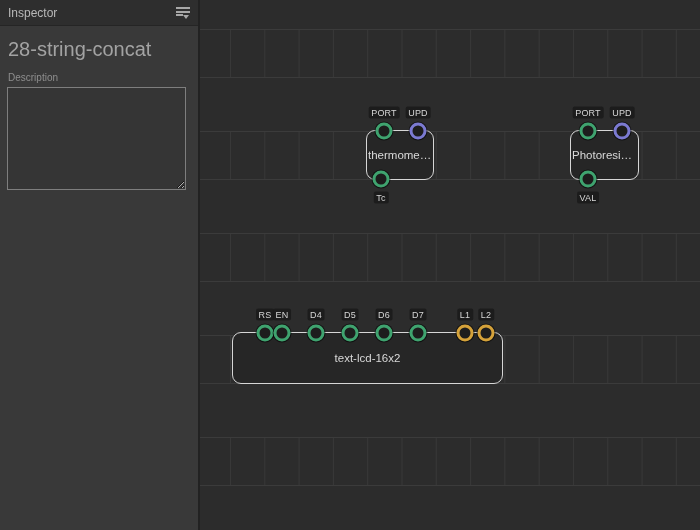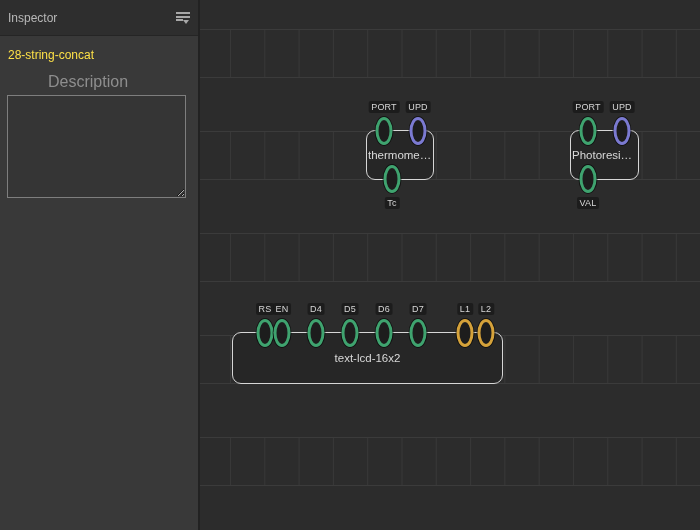--- a/index.html
+++ b/index.html
@@ -30,21 +30,21 @@
     background:#262626;
     border:1.5px solid #d6d6d6;border-radius:9px;
     display:flex;align-items:center;justify-content:center;
   }
   .node-label{
     font-size:11.5px;color:#d8d8d8;white-space:nowrap;
     max-width:100%;overflow:hidden;text-overflow:ellipsis;
     padding:0 1px;
   }
 
-  .pin{position:absolute;width:17px;height:28px;top:0;transform:translate(-50%,-50%);}
+  .pin{position:absolute;width:17px;height:17px;top:0;transform:translate(-50%,-50%);}
   .pin.bottom{top:100%;}
   .pin-circle{
     display:block;width:100%;height:100%;box-sizing:border-box;border-radius:50%;
     background:#1d1d1d;border:3px solid #888;
     box-shadow:0 0 0 1px rgba(0,0,0,0.55);
   }
   .c-green  .pin-circle{border-color:#3fa36f;}
   .c-purple .pin-circle{border-color:#7b7ad1;}
   .c-yellow .pin-circle{border-color:#d5a23a;}
   .pin-label{
@@ -54,34 +54,34 @@
     background:rgba(26,26,26,0.85);padding:1px 3px;border-radius:2px;
   }
   .pin.bottom .pin-label{bottom:auto;top:100%;margin-bottom:0;margin-top:4px;}
 
   
   .sidebar{
     position:absolute;left:0;top:0;width:200px;height:530px;box-sizing:border-box;
     background:#393939;border-right:2px solid #222222;
   }
   .sidebar-header{
-    height:36px;background:#2e2e2e;border-bottom:1px solid #252525;
+    height:26px;background:#2e2e2e;border-bottom:1px solid #252525;
     display:flex;align-items:center;padding:0 8px;box-sizing:border-box;
   }
   .sidebar-title{font-size:12px;color:#b8b8b8;}
   .menu-icon{position:relative;margin-left:auto;width:14px;height:11px;cursor:pointer;}
   .menu-icon i{display:block;height:2px;background:#a8a8a8;margin-bottom:1.5px;}
   .menu-icon i.short{width:7px;}
   .menu-icon .caret{
     position:absolute;right:1px;bottom:-1px;width:0;height:0;
     border-left:3.5px solid transparent;border-right:3.5px solid transparent;
     border-top:4px solid #a8a8a8;
   }
-  .patch-name{padding:12px 8px 0 8px;font-size:12px;color:#fde047;}
-  .desc-label{padding:11px 8px 2px 8px;font-size:16px;color:#8e8e8e;margin-left:40px;}
+  .patch-name{padding:12px 8px 0 8px;font-size:20px;color:#a3a3a3;}
+  .desc-label{padding:11px 8px 2px 8px;font-size:10px;color:#8e8e8e;}
   .desc-input{
     display:block;margin:2px 7px 0 7px;width:179px;height:103px;box-sizing:border-box;
     background:#353535;border:1px solid #7e7e7e;border-radius:0;
     resize:both;outline:none;color:#dddddd;
     font-family:"Liberation Sans",sans-serif;font-size:12px;
   }
 </style>
 </head>
 <body>
 
@@ -92,21 +92,21 @@
     <div class="node" style="left:166px;top:130px;width:68px;height:50px">
       <span class="node-label">thermomete…</span>
       <div class="pin c-green" style="left:17px">
         <span class="pin-label">PORT</span>
         <span class="pin-circle"></span>
       </div>
       <div class="pin c-purple" style="left:51px">
         <span class="pin-label">UPD</span>
         <span class="pin-circle"></span>
       </div>
-      <div class="pin bottom c-green" style="left:25px">
+      <div class="pin bottom c-green" style="left:14px">
         <span class="pin-label">Tc</span>
         <span class="pin-circle"></span>
       </div>
     </div>
 
     <div class="node" style="left:370px;top:130px;width:69px;height:50px">
       <span class="node-label">Photoresistor</span>
       <div class="pin c-green" style="left:17px">
         <span class="pin-label">PORT</span>
         <span class="pin-circle"></span>

